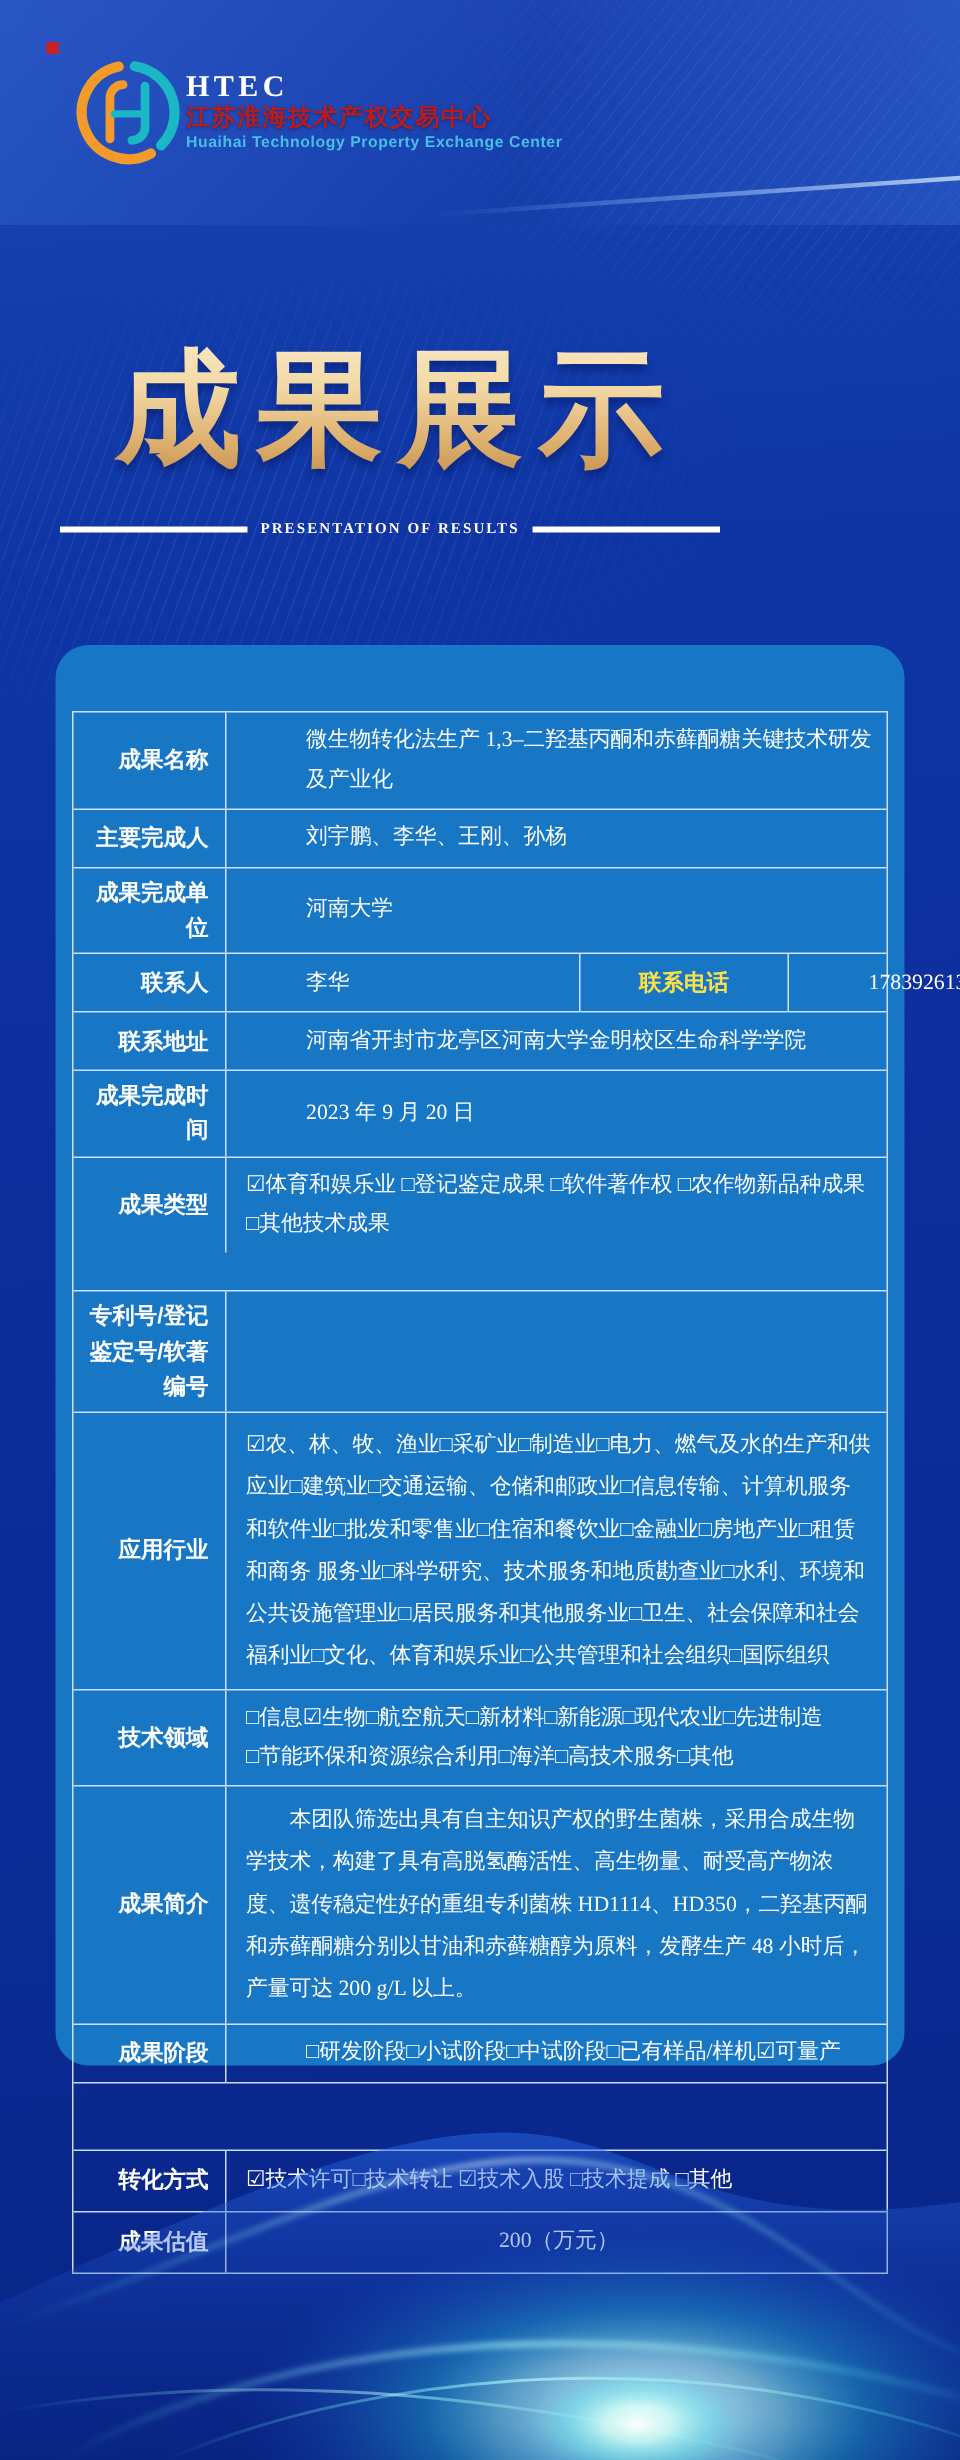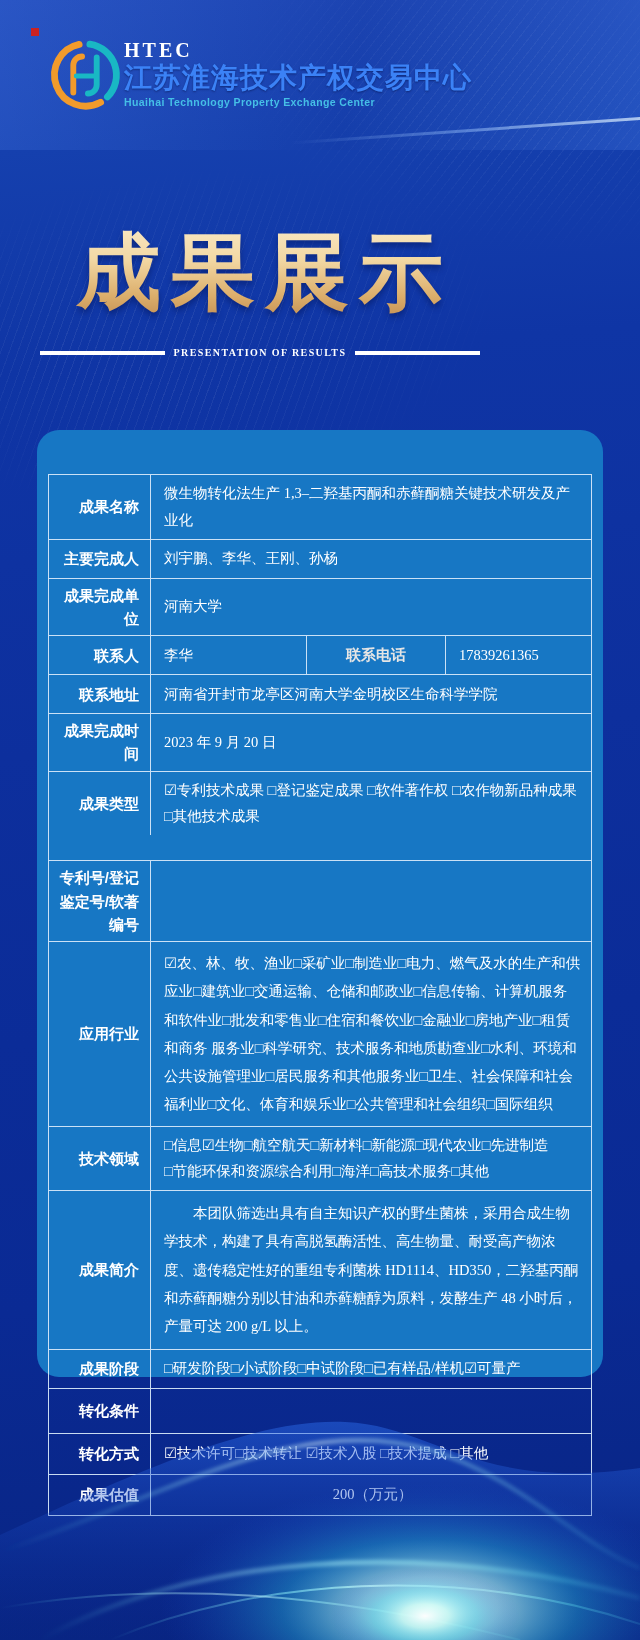--- a/index.html
+++ b/index.html
@@ -15,21 +15,21 @@
   .stripes-topright{top:-70px;right:-140px;width:560px;height:330px;transform:rotate(10deg);opacity:.4;}
   .top-sheen{position:absolute;top:0;left:0;width:640px;height:150px;
     background:linear-gradient(100deg,rgba(70,120,230,.30),rgba(20,50,150,.12) 55%,rgba(90,150,255,.22));pointer-events:none;}
   .streak{position:absolute;top:129px;left:290px;width:360px;height:3px;transform:rotate(-4deg);
     background:linear-gradient(90deg,transparent,rgba(160,200,255,.45),rgba(225,242,255,.75));pointer-events:none;}
   .red-dot{position:absolute;left:31px;top:28px;width:8px;height:8px;background:#c92222;}
 
   
   .header{position:absolute;top:36px;left:46px;display:flex;align-items:center;}
   .brand-abbr{color:#ffffff;font-family:"Liberation Serif","DejaVu Serif",serif;font-weight:700;font-size:20px;letter-spacing:3px;line-height:1.05;}
-  .brand-cn{color:#3b82f6;font-weight:700;font-size:28px;letter-spacing:1px;line-height:1.2;text-shadow:0 1px 2px rgba(0,10,60,.45);}
+  .brand-cn{color:#b91c1c;font-weight:700;font-size:16px;letter-spacing:1px;line-height:1.2;text-shadow:0 1px 2px rgba(0,10,60,.45);}
   .brand-en{color:#45bfe6;font-weight:700;font-size:10.5px;letter-spacing:.4px;line-height:1.4;}
 
   
   .title-block{position:absolute;top:216px;left:0;width:520px;text-align:center;}
   .title{
     display:inline-block;font-family:"Liberation Serif","DejaVu Serif",serif;font-weight:700;
     font-size:84px;letter-spacing:10px;padding-left:10px;
     background:linear-gradient(180deg,#fbeccb 0%,#f2d8a4 38%,#dcae6b 70%,#b9834a 100%);
     -webkit-background-clip:text;background-clip:text;color:transparent;
     filter:drop-shadow(0 4px 3px rgba(0,15,80,.45));
@@ -42,23 +42,23 @@
   .panel{position:absolute;left:37px;top:430px;width:566px;height:947px;background:#1777c4;border-radius:22px;}
   .grid-table{position:absolute;left:11px;right:11px;top:44px;border:1px solid rgba(218,234,250,.92);}
   .row{display:grid;grid-template-columns:102px 1fr;border-top:1px solid rgba(218,234,250,.92);}
   .row:first-child{border-top:none;}
   .cell-label{border-right:1px solid rgba(218,234,250,.92);display:flex;align-items:center;justify-content:flex-end;
     text-align:right;padding:5px 11px 5px 6px;color:#fff;font-weight:700;font-size:15px;line-height:1.55;}
   .cell-value{display:flex;align-items:center;padding:5px 10px 5px 13px;color:#fff;
     font-family:"Liberation Serif","DejaVu Serif",serif;font-size:14.5px;line-height:1.85;}
   .row-contact{grid-template-columns:102px 155px 140px 1fr;}
   .cell-label2{border-right:1px solid rgba(218,234,250,.92);border-left:1px solid rgba(218,234,250,.92);
-    display:flex;align-items:center;justify-content:center;color:#e5e5e5;font-weight:700;font-size:15px;padding:5px 6px;}
+    display:flex;align-items:center;justify-content:center;color:#fde047;font-weight:700;font-size:15px;padding:5px 6px;}
   .pre{white-space:pre-line;}
-  .h38{min-height:38px;} .h40{min-height:40px;} .h44{min-height:44px;} .h62{min-height:62px;} .h66{min-height:66px;margin-top:25px;}
+  .h38{min-height:38px;gap:40px;} .h40{min-height:40px;} .h44{min-height:44px;} .h62{min-height:62px;} .h66{min-height:66px;margin-top:25px;}
   .row-industry .cell-value{display:block;padding-top:7px;padding-bottom:7px;line-height:1.95;}
   .row-intro .cell-value{display:block;padding-top:8px;padding-bottom:8px;text-indent:2em;line-height:1.95;}
   .row-valuation .cell-value{justify-content:center;}
 
   .bottom-art{position:absolute;left:0;bottom:0;width:640px;height:300px;pointer-events:none;}
 </style>
 </head>
 <body>
 
 <div class="top-sheen"></div>
@@ -123,21 +123,21 @@
       <div class="cell-value">河南省开封市龙亭区河南大学金明校区生命科学学院</div>
     </div>
 
     <div class="row h38">
       <div class="cell-label">成果完成时间</div>
       <div class="cell-value">2023 年 9 月  20 日</div>
     </div>
 
     <div class="row h62">
       <div class="cell-label">成果类型</div>
-      <div class="cell-value pre">☑专利技术成果  □登记鉴定成果  □软件著作权  □农作物新品种成果
+      <div class="cell-value pre">☑体育和娱乐业  □登记鉴定成果  □软件著作权  □农作物新品种成果
 □其他技术成果</div>
     </div>
 
     <div class="row h66">
       <div class="cell-label">专利号/登记鉴定号/软著编号</div>
       <div class="cell-value"></div>
     </div>
 
     <div class="row row-industry">
       <div class="cell-label">应用行业</div>
@@ -154,21 +154,20 @@
       <div class="cell-label">成果简介</div>
       <div class="cell-value">本团队筛选出具有自主知识产权的野生菌株，采用合成生物学技术，构建了具有高脱氢酶活性、高生物量、耐受高产物浓度、遗传稳定性好的重组专利菌株 HD1114、HD350，二羟基丙酮和赤藓酮糖分别以甘油和赤藓糖醇为原料，发酵生产 48 小时后，产量可达 200 g/L 以上。</div>
     </div>
 
     <div class="row h38">
       <div class="cell-label">成果阶段</div>
       <div class="cell-value">□研发阶段□小试阶段□中试阶段□已有样品/样机☑可量产</div>
     </div>
 
     <div class="row h44">
-      <div class="cell-label">转化条件</div>
       <div class="cell-value"></div>
     </div>
 
     <div class="row h40">
       <div class="cell-label">转化方式</div>
       <div class="cell-value">☑技术许可□技术转让  ☑技术入股  □技术提成  □其他</div>
     </div>
 
     <div class="row row-valuation h40">
       <div class="cell-label">成果估值</div>

